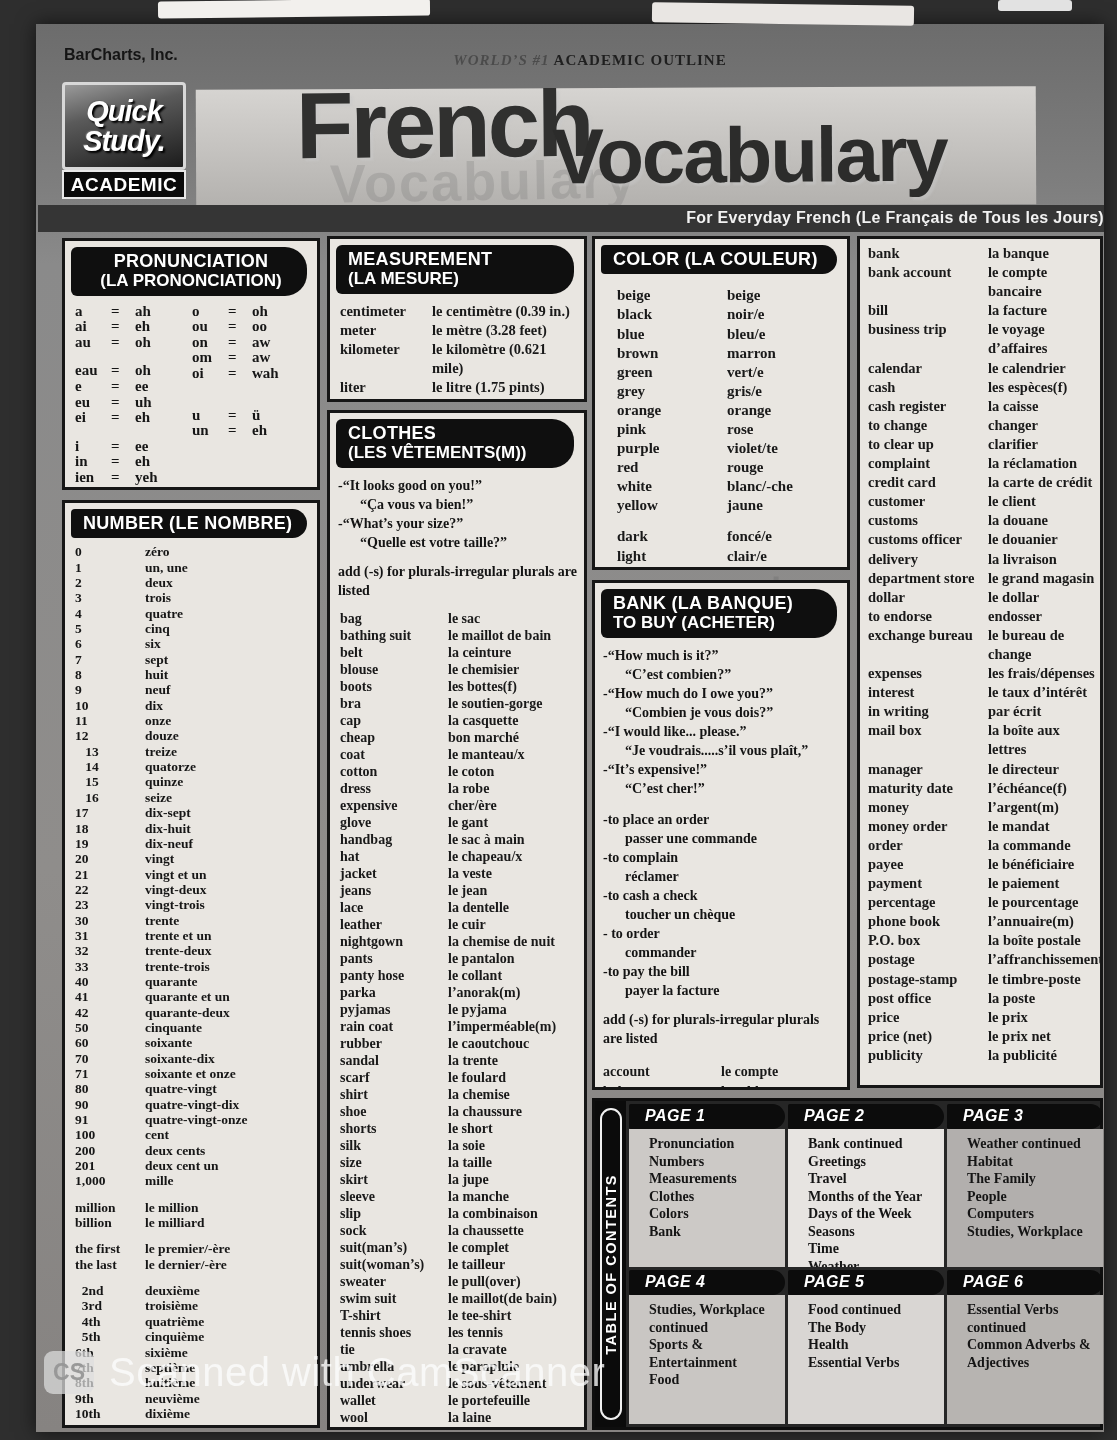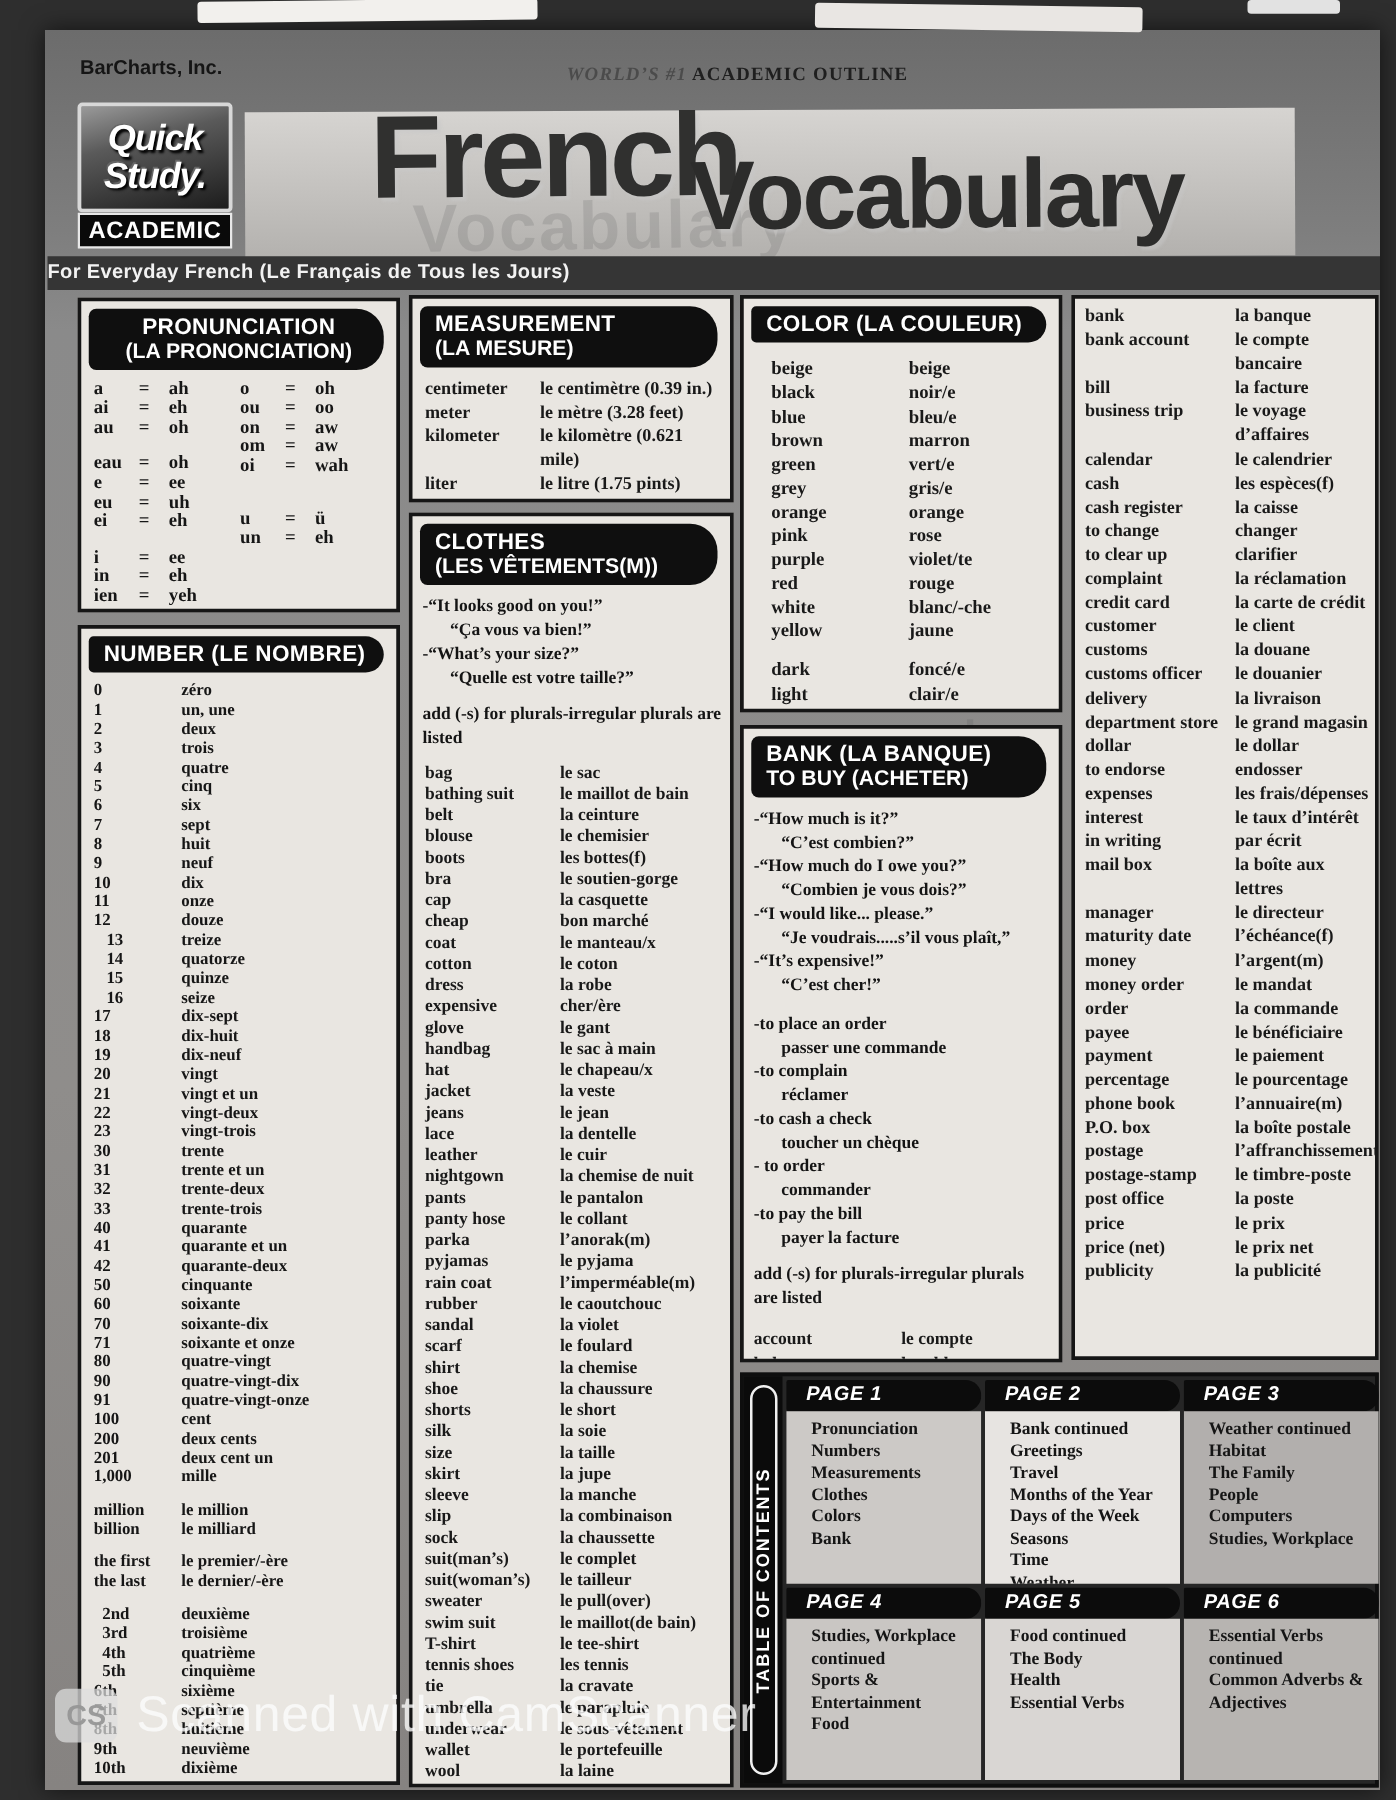--- a/index.html
+++ b/index.html
@@ -34,21 +34,21 @@
     font:800 19px/25px "Liberation Sans",sans-serif; letter-spacing:.5px; }
   .title-band { position:absolute; left:196px; top:88px; width:840px; height:118px; z-index:4;
     background:linear-gradient(180deg,#d6d4d1 0,#c3c1be 55%,#b3b1ae 100%); transform:rotate(-.25deg); }
   .ghost-voc { position:absolute; left:330px; top:150px; z-index:5; font:800 54px "Liberation Sans",sans-serif;
     color:#6a6a6a; opacity:.22; transform:rotate(-1deg); letter-spacing:2px; }
   .t-french { position:absolute; left:296px; top:78px; z-index:6; font:800 94px/94px "Liberation Sans",sans-serif;
     color:#30302f; letter-spacing:-3px; text-shadow:3px 3px 2px rgba(200,200,200,.55); transform:rotate(-.5deg); }
   .t-vocab { position:absolute; left:552px; top:116px; z-index:6; font:800 78px/78px "Liberation Sans",sans-serif;
     color:#2c2c2b; letter-spacing:-2px; text-shadow:3px 3px 2px rgba(200,200,200,.5); transform:rotate(-.4deg); }
   .subtitle-bar { position:absolute; left:38px; top:205px; width:1066px; height:27px; z-index:6;
-    background:#353535; color:#f2f2f2; text-align:left;
+    background:#353535; color:#f2f2f2; text-align:right;
     font:700 16px/26px "Liberation Sans",sans-serif; letter-spacing:.3px; }
 
   
   .box { position:absolute; background:#e9e6e1; border:3px solid #161616; z-index:10; overflow:hidden; }
   .box-pron     { left:62px;  top:238px;  width:258px; height:252px; }
   .box-number   { left:62px;  top:500px;  width:258px; height:928px; }
   .box-meas     { left:327px; top:236px;  width:260px; height:166px; }
   .box-clothes  { left:327px; top:410px;  width:260px; height:1020px; }
   .box-color    { left:592px; top:236px;  width:258px; height:334px; }
   .box-bank     { left:592px; top:580px;  width:258px; height:510px; }
@@ -676,21 +676,21 @@
       <div class="vrow">
       <span class="en">rain coat</span>
         <span class="fr">l’imperméable(m)</span>
     </div>
       <div class="vrow">
       <span class="en">rubber</span>
         <span class="fr">le caoutchouc</span>
     </div>
       <div class="vrow">
       <span class="en">sandal</span>
-        <span class="fr">la violet</span>
+        <span class="fr">la trente</span>
     </div>
       <div class="vrow">
       <span class="en">scarf</span>
         <span class="fr">le foulard</span>
     </div>
       <div class="vrow">
       <span class="en">shirt</span>
         <span class="fr">la chemise</span>
     </div>
       <div class="vrow">
@@ -966,20 +966,24 @@
       <span class="en">department store</span>
         <span class="fr">le grand magasin</span>
     </div>
       <div class="vrow">
       <span class="en">dollar</span>
         <span class="fr">le dollar</span>
     </div>
       <div class="vrow">
       <span class="en">to endorse</span>
         <span class="fr">endosser</span>
+    </div>
+      <div class="vrow">
+      <span class="en">exchange bureau</span>
+        <span class="fr">le bureau de change</span>
     </div>
       <div class="vrow">
       <span class="en">expenses</span>
         <span class="fr">les frais/dépenses</span>
     </div>
       <div class="vrow">
       <span class="en">interest</span>
         <span class="fr">le taux d’intérêt</span>
     </div>
       <div class="vrow">

